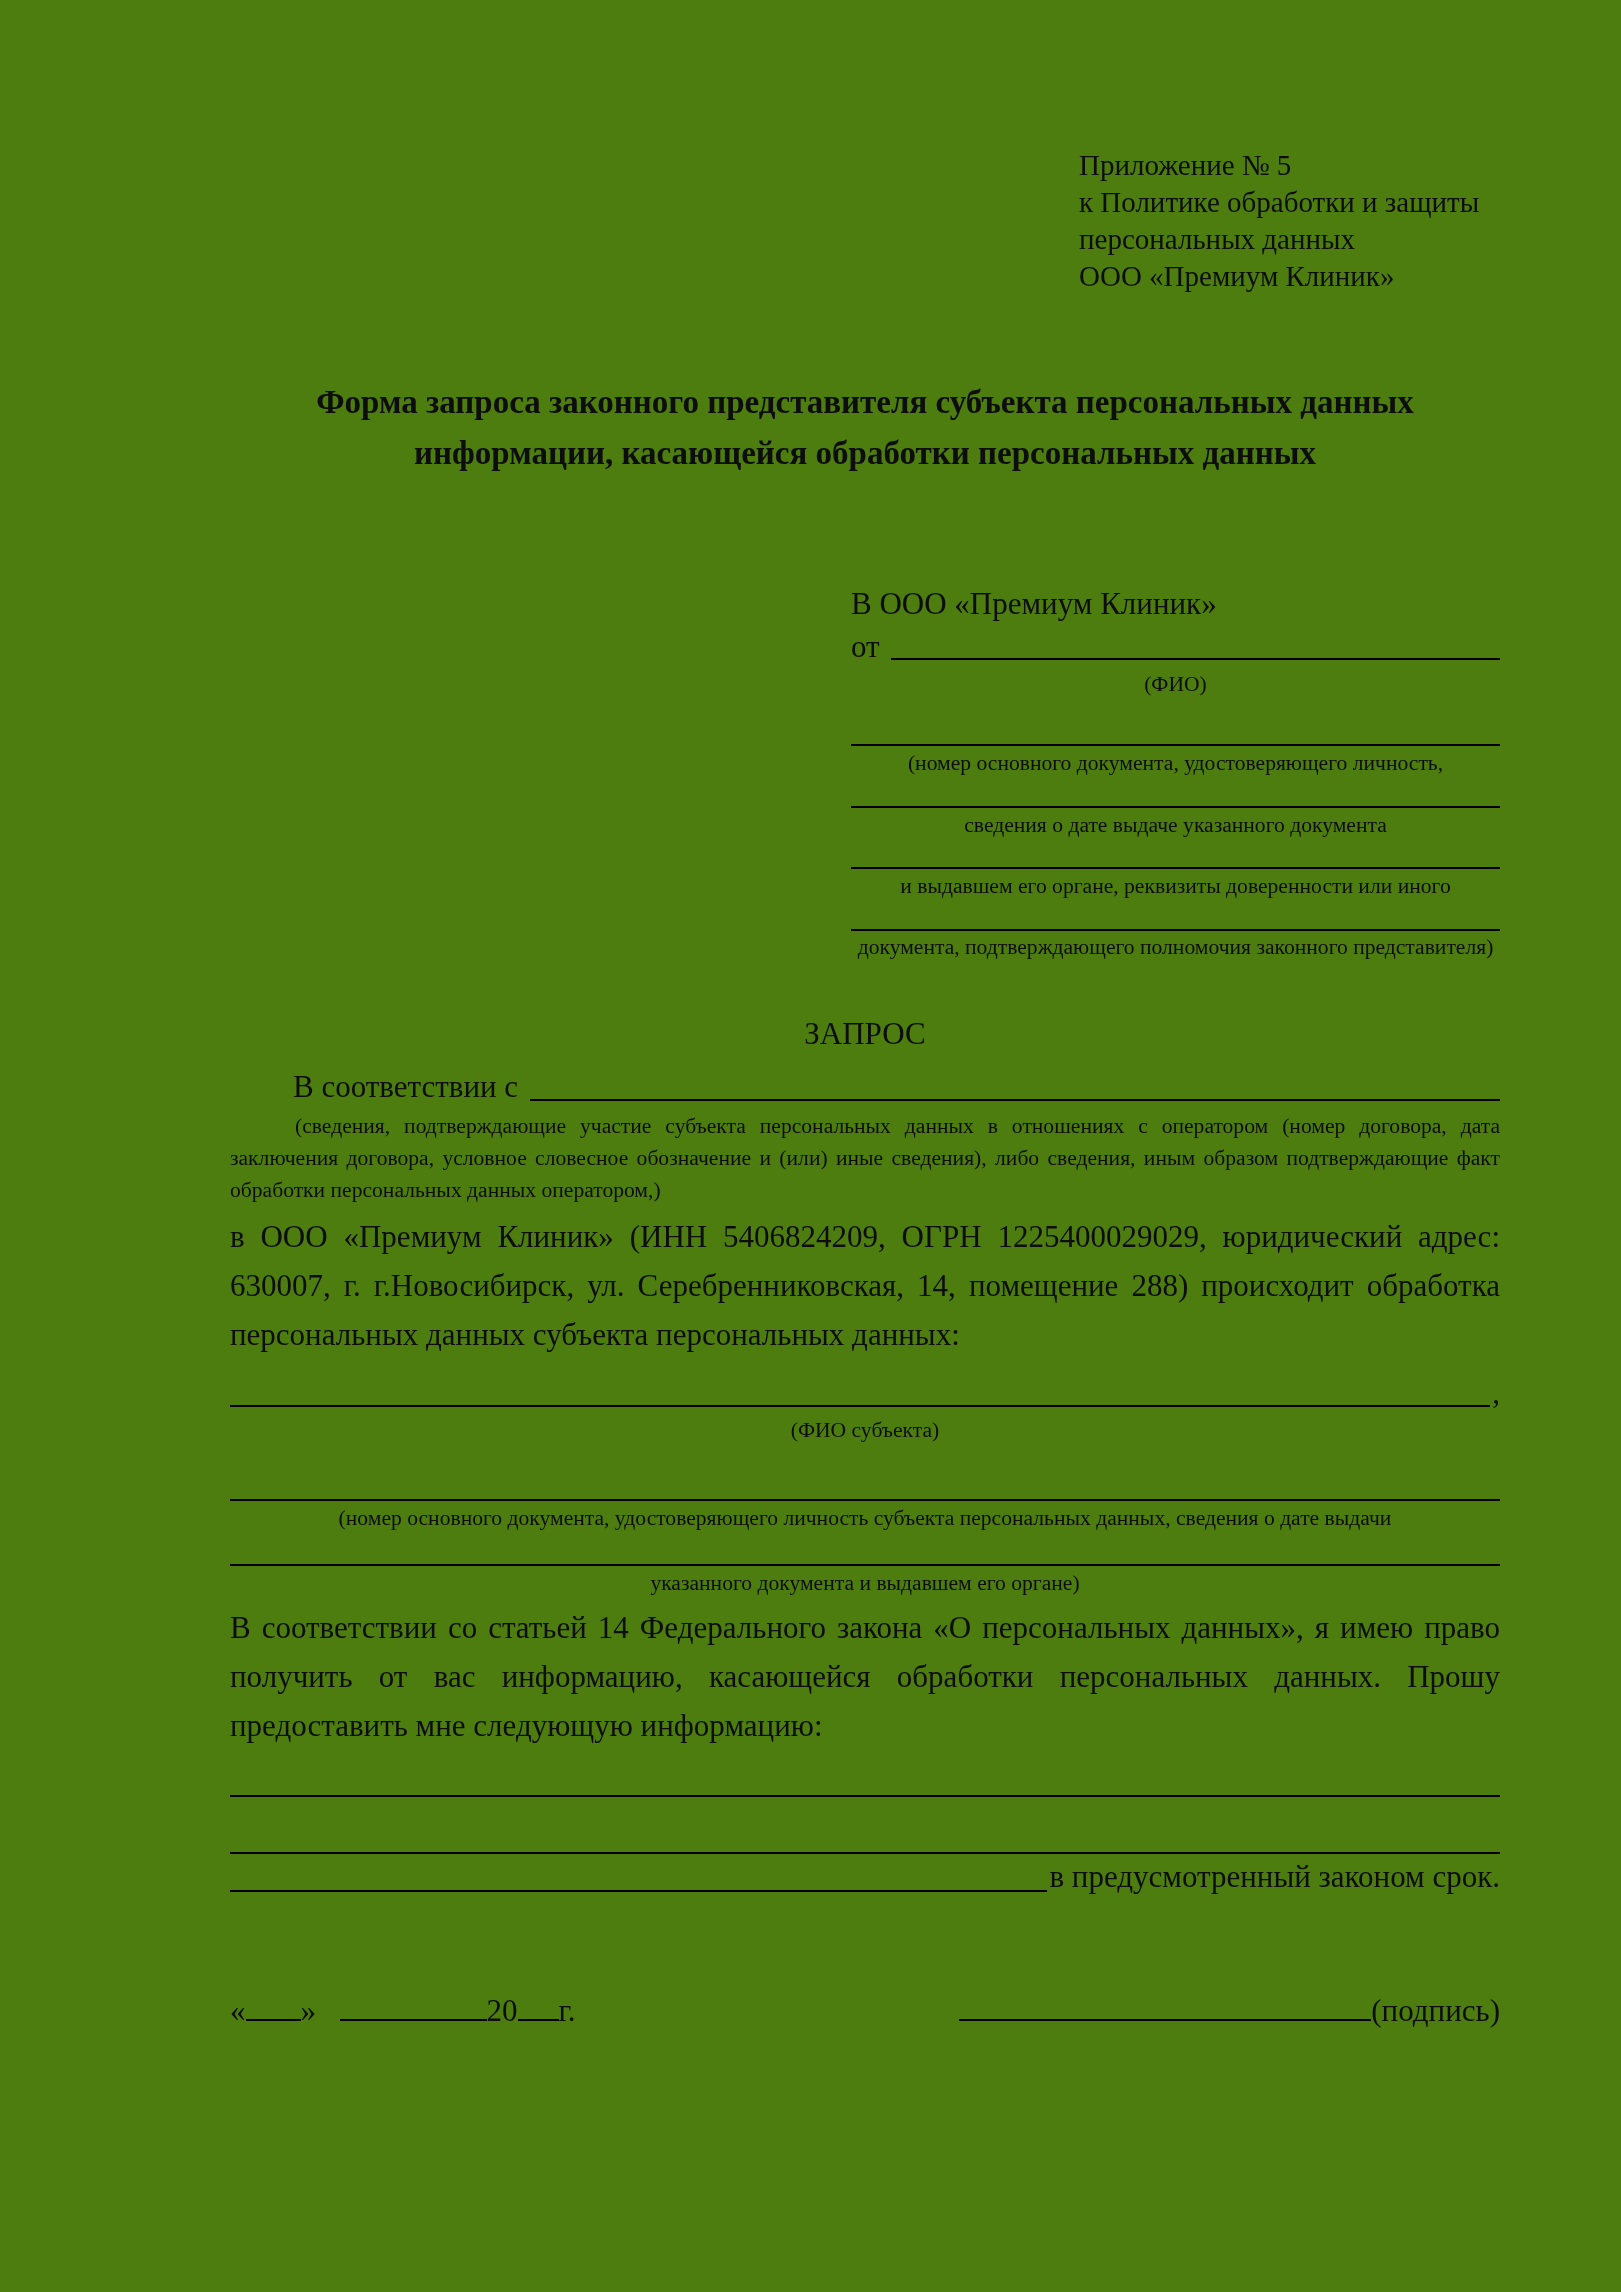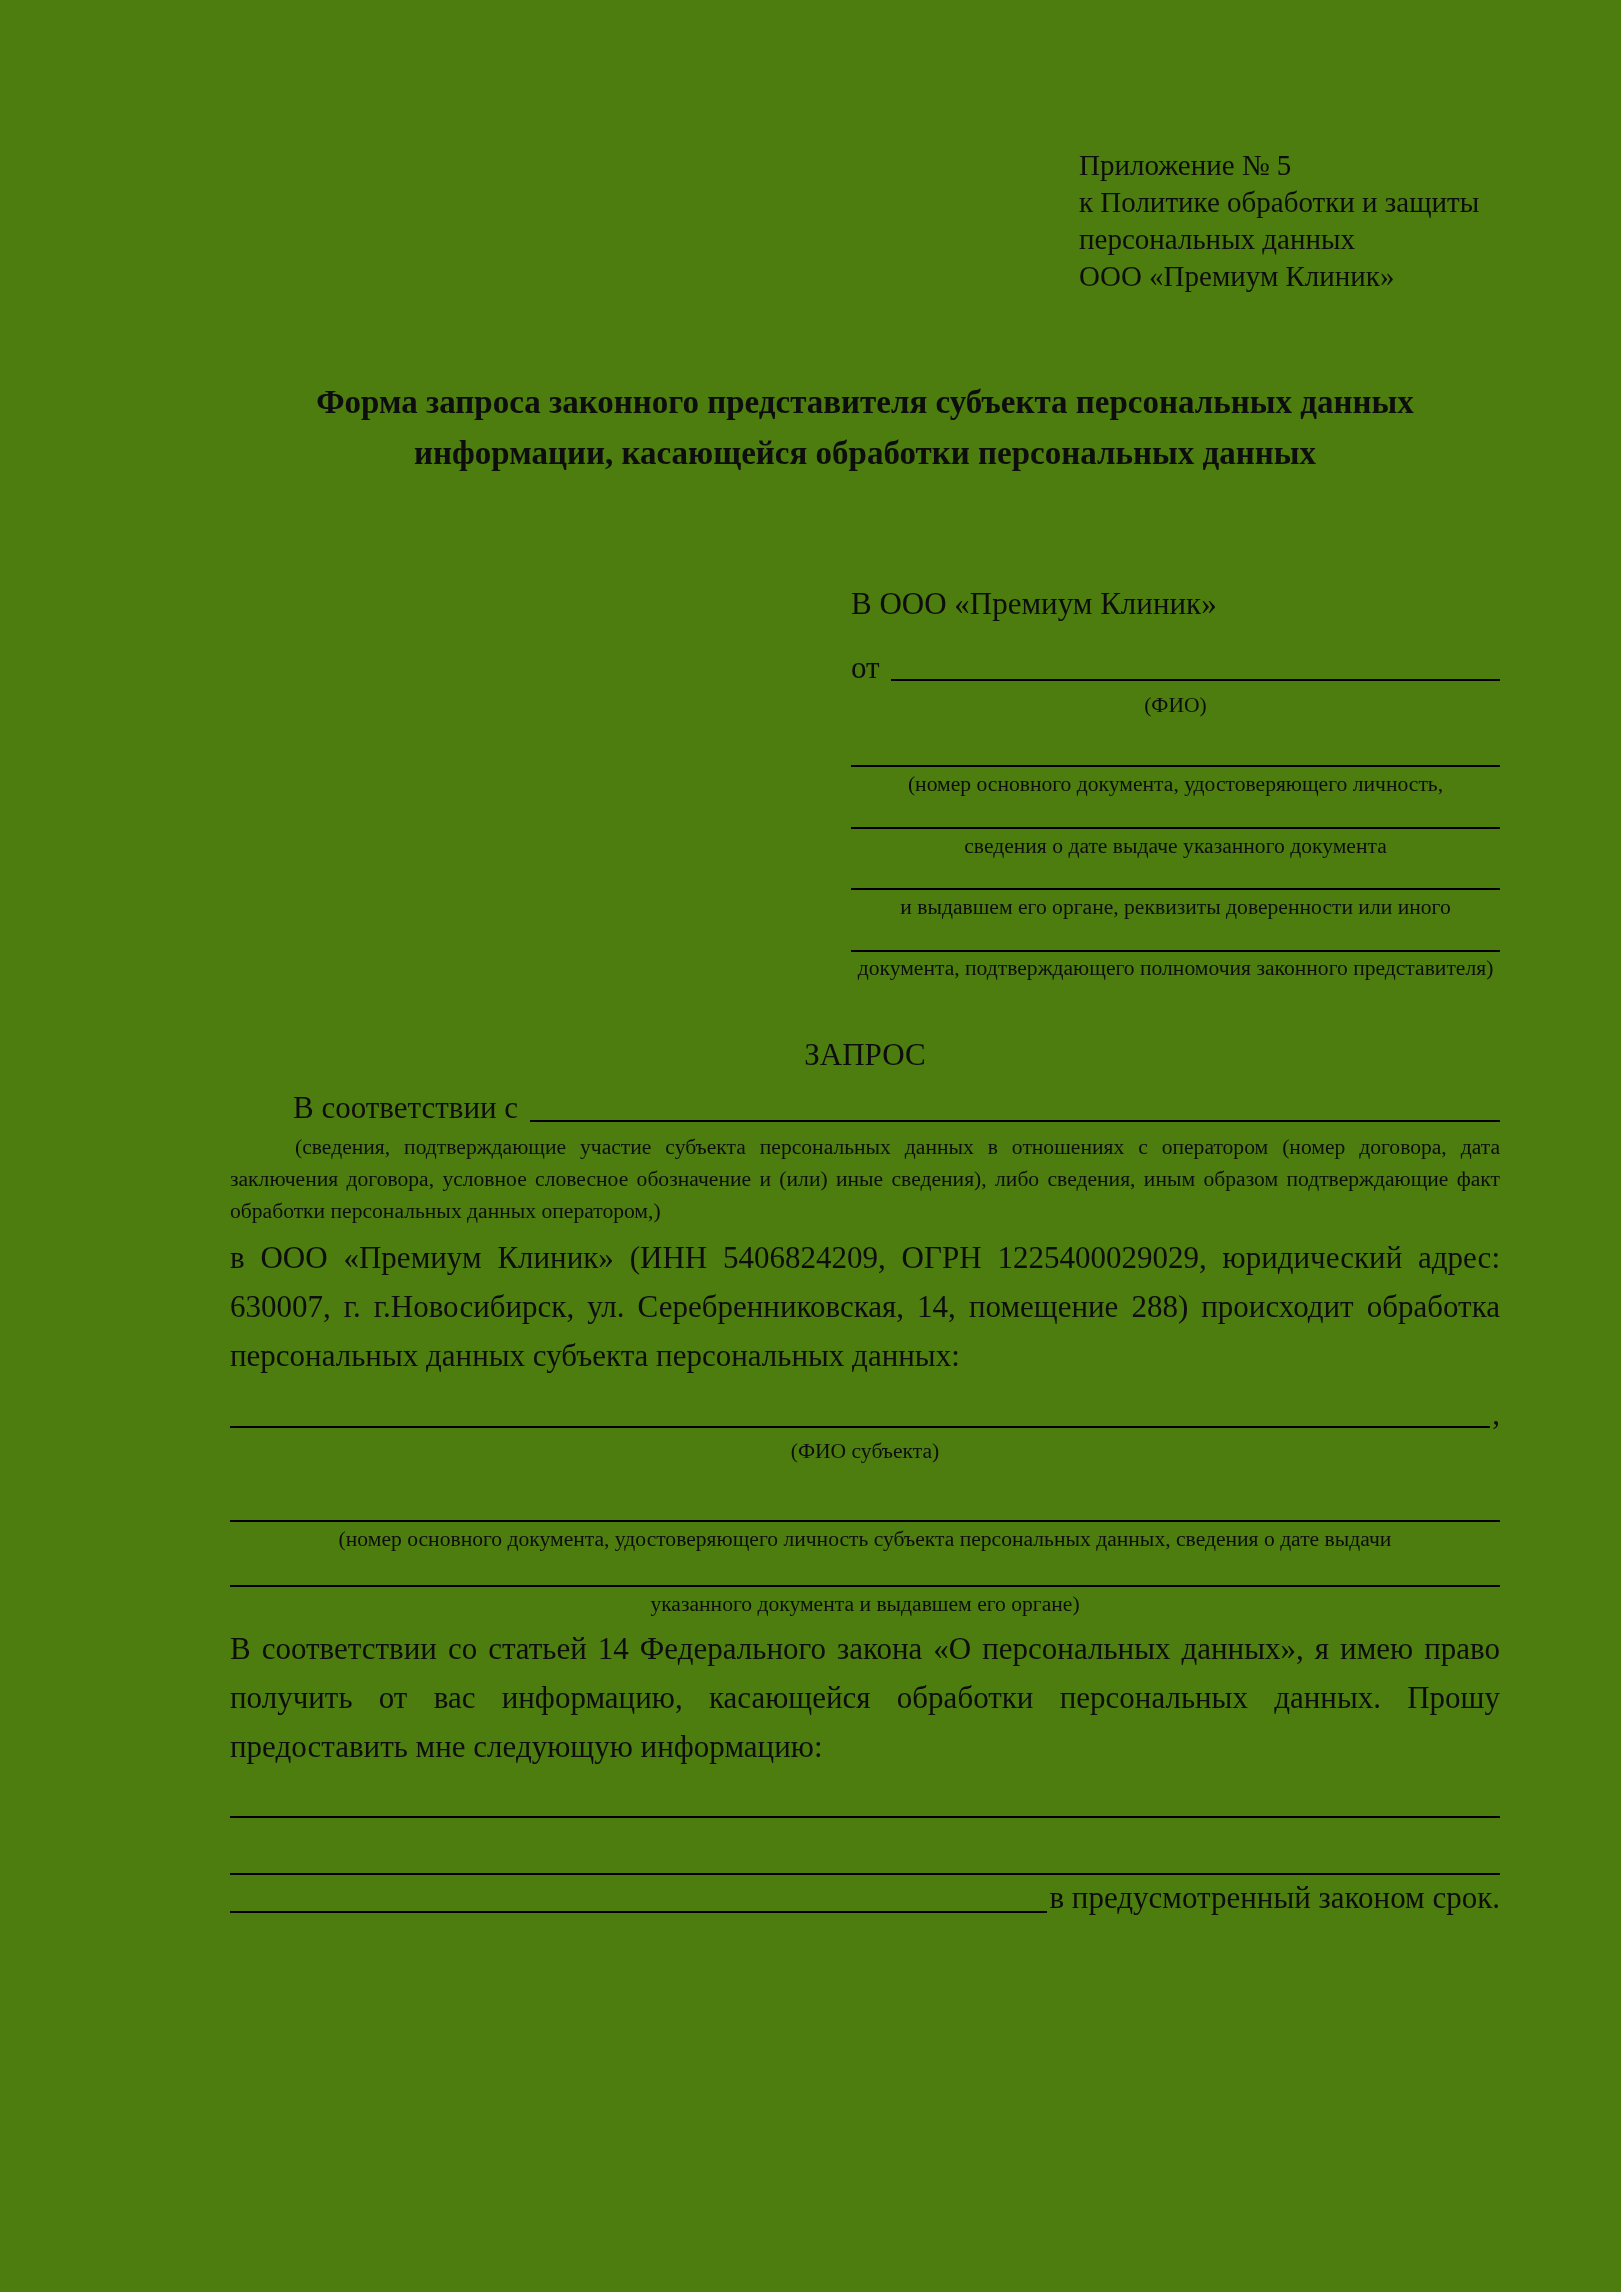--- a/index.html
+++ b/index.html
@@ -15,21 +15,21 @@
   
   .appendix { margin-top:147px; margin-left:849px; font-size:29px; line-height:37px; }
 
   
   .title { margin-top:82px; text-align:center; font-weight:bold; font-size:33px; line-height:51px; }
   .title span { display:block; }
 
   
   .addressee { margin-top:104px; margin-left:621px; }
   .addr-to { font-size:31px; line-height:41px; }
-  .from-row { display:flex; align-items:flex-end; margin-top:23px; font-size:31px; line-height:41px; }
+  .from-row { display:flex; align-items:flex-end; margin-top:2px; font-size:31px; line-height:41px; }
   .from-row .label { padding-right:11.8px; }
   .fill { flex:1 1 auto; height:0; align-self:flex-end; border-bottom:2.9px solid #000; margin-bottom:6.9px; }
   .caption { font-size:21.6px; line-height:25.5px; text-align:center; margin-top:4.9px; }
   .blank { border-bottom:2.9px solid #000; height:0; }
   .addr-blank-1 { margin-top:47px; }
   .addr-blank   { margin-top:29px; }
 
   
   .req-heading { margin-top:53px; text-align:center; font-size:31px; line-height:39px; }
   .intro-row { display:flex; align-items:flex-end; margin-top:11.8px; font-size:31px; line-height:43px; }
@@ -119,16 +119,24 @@
     <div class="body-par">В соответствии со статьей 14 Федерального закона «О персональных данных», я имею право получить от вас информацию, касающейся обработки персональных данных. Прошу предоставить мне следующую информацию:</div>
 
     <div class="blank info-blank-1"></div>
     <div class="blank info-blank-2"></div>
 
     <div class="answer-row">
       <span class="fill"></span>
       <span class="tail">в предусмотренный законом срок.</span>
     </div>
 
+    <div class="signing-row">
+      <span class="grp">
+        <span>«</span><span class="u u-day"></span><span>»</span><span class="u u-month"></span><span>20</span><span class="u u-year"></span><span>г.</span>
+      </span>
+      <span class="grp">
+        <span class="u u-sign"></span><span>(подпись)</span>
+      </span>
+    </div>
 
   </div>
 </div>
 
 
 </body></html>

